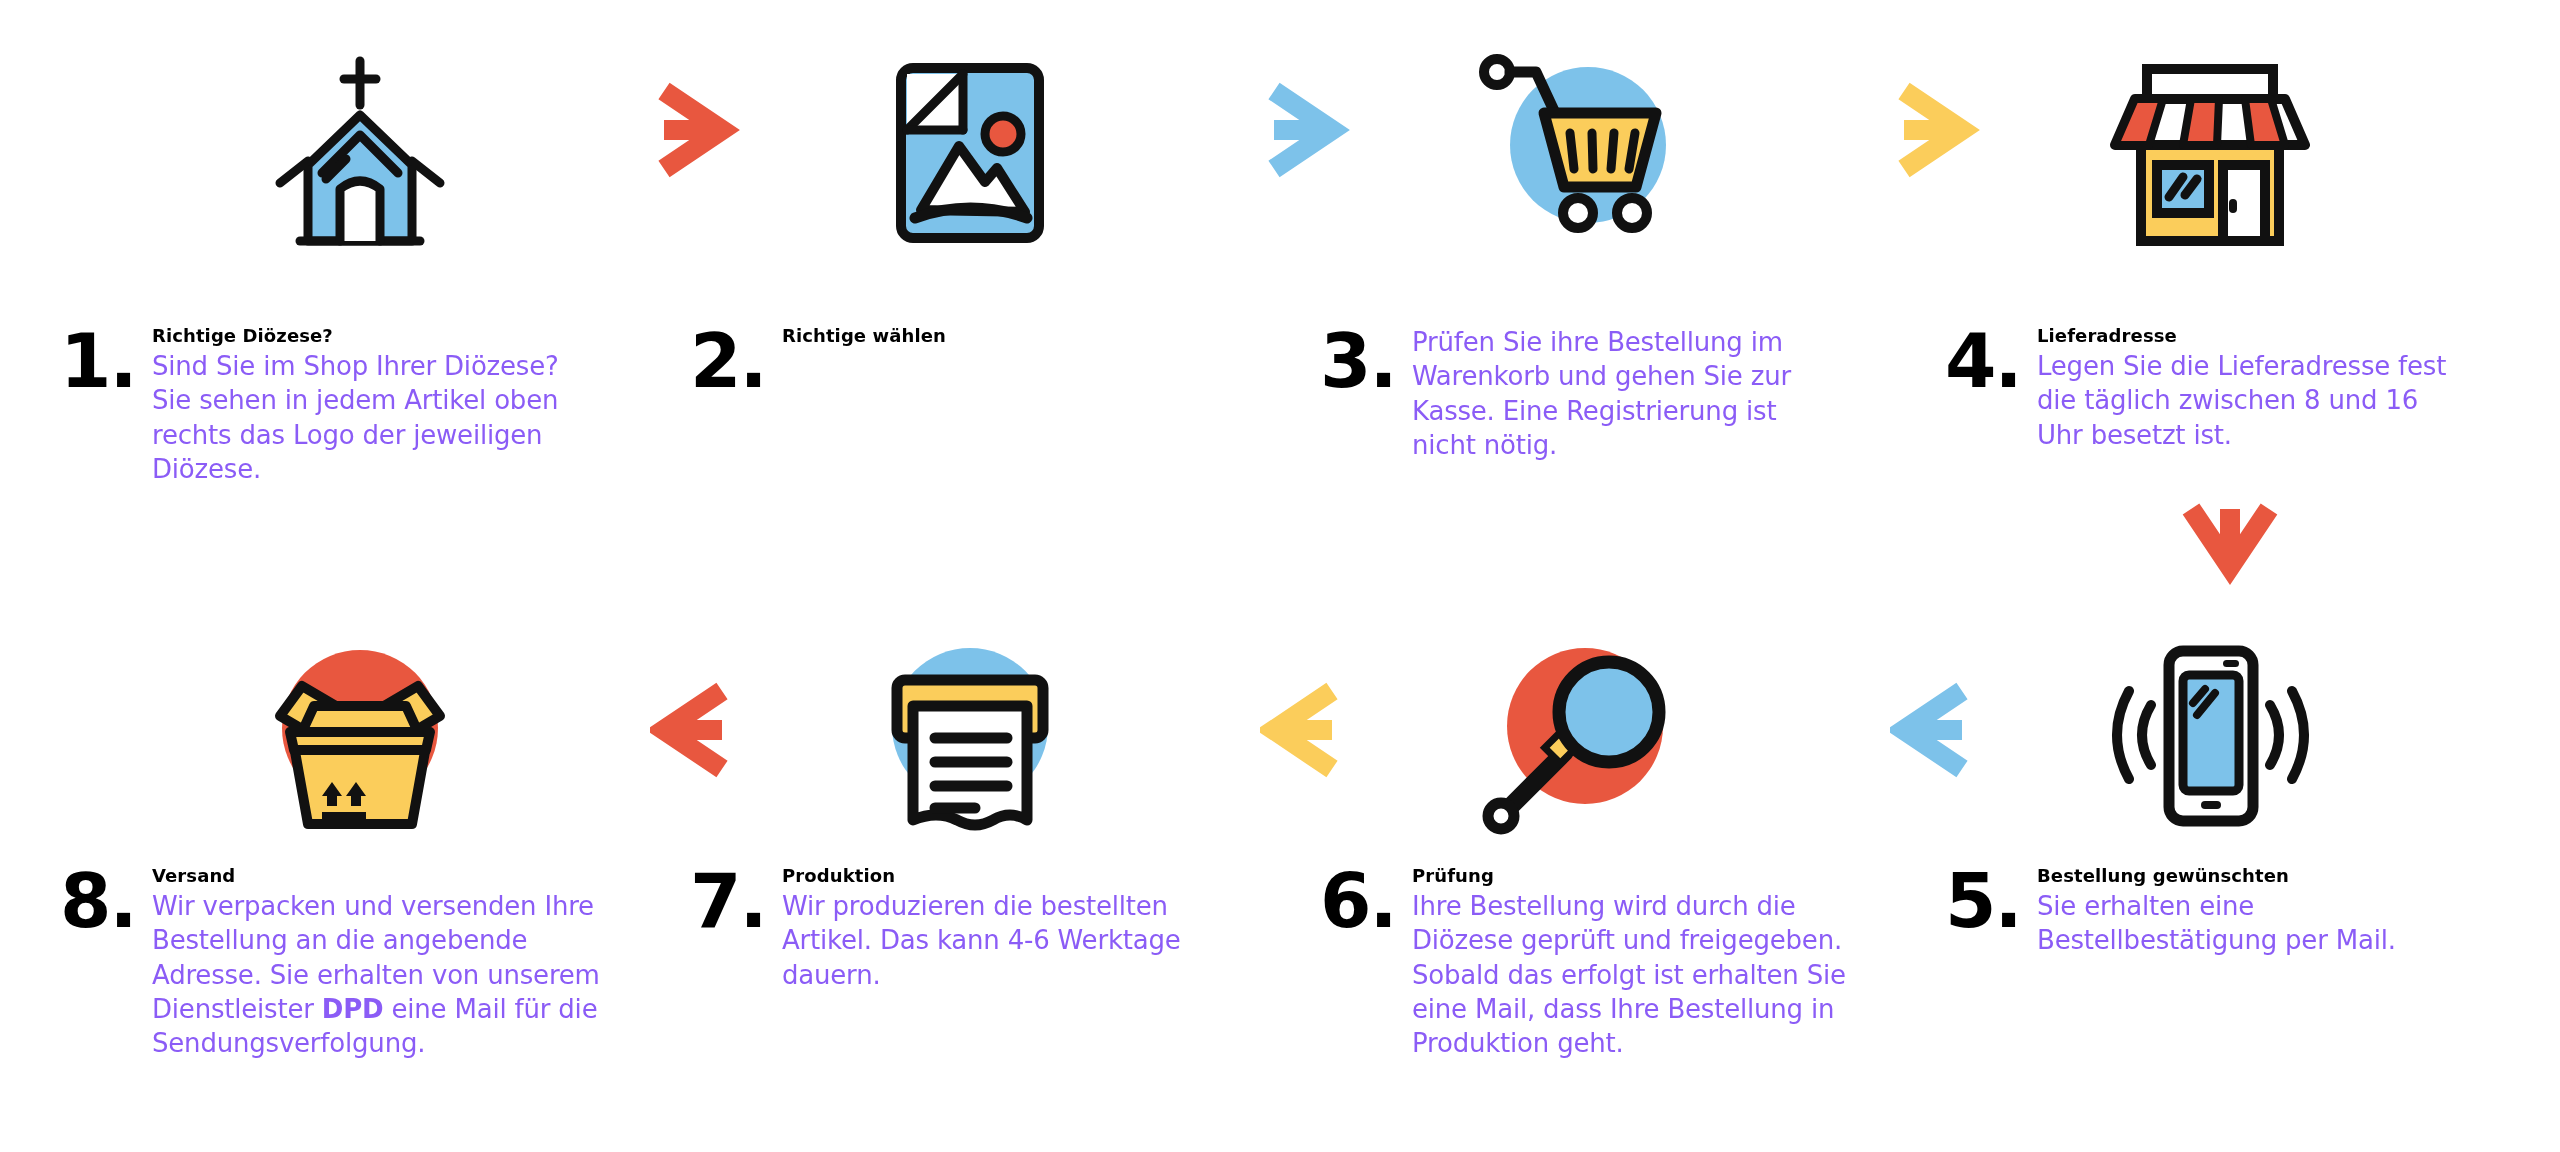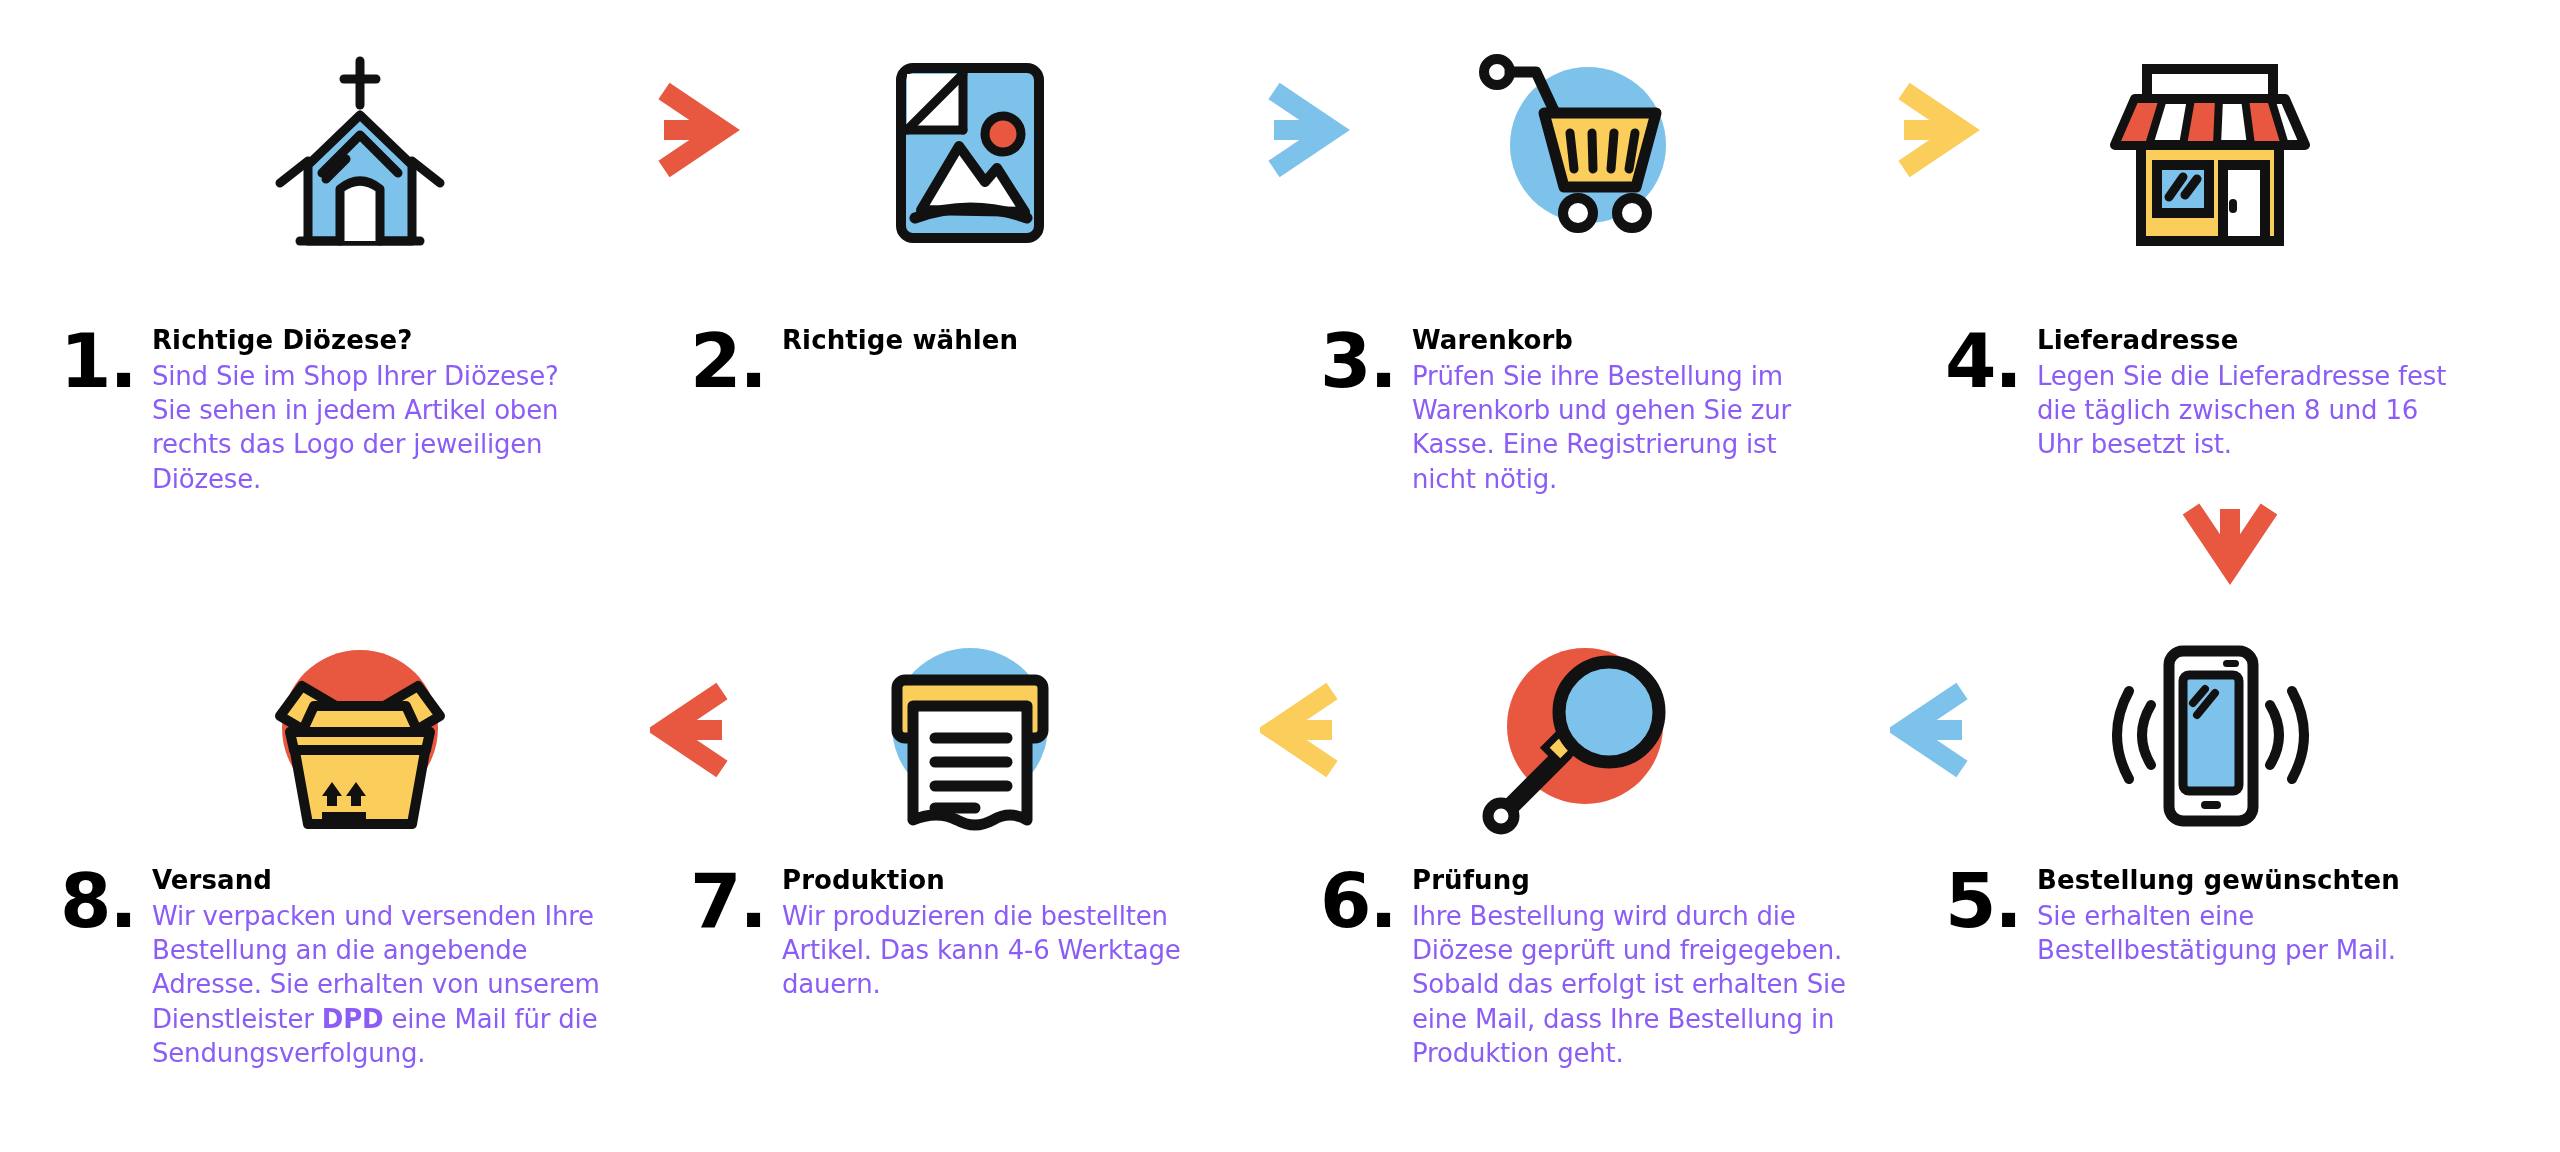--- a/index.html
+++ b/index.html
@@ -61,21 +61,21 @@
     letter-spacing: -2px;
     flex: 0 0 auto;
     width: 92px;
     text-align: left;
     margin-top: 6px;
   }
   .step-body { flex: 1 1 auto; }
   .step-title {
     font-family: "DejaVu Sans", sans-serif;
     font-weight: bold;
-    font-size: 26px;
+    font-size: 18px;
     line-height: 1.22;
     color: #000000;
     letter-spacing: 0.1px;
     margin-bottom: 2px;
   }
   .step-desc {
     font-family: "DejaVu Sans", sans-serif;
     font-weight: normal;
     font-size: 26px;
     line-height: 1.32;
@@ -195,21 +195,20 @@
   <div class="step" style="left:690px; top:325px; width:520px;">
     <div class="step-num">2.</div>
     <div class="step-body">
       <div class="step-title">Richtige wählen</div>
     </div>
   </div>
 
   <div class="step" style="left:1320px; top:325px; width:520px;">
     <div class="step-num">3.</div>
     <div class="step-body">
-      <div class="step-title">Warenkorb</div>
       <div class="step-desc">Prüfen Sie ihre Bestellung im Warenkorb und gehen Sie zur Kasse. Eine Registrierung ist nicht nötig.</div>
     </div>
   </div>
 
   <div class="step" style="left:1945px; top:325px; width:520px;">
     <div class="step-num">4.</div>
     <div class="step-body">
       <div class="step-title">Lieferadresse</div>
       <div class="step-desc">Legen Sie die Lieferadresse fest die täglich zwischen 8 und 16 Uhr besetzt ist.</div>
     </div>

